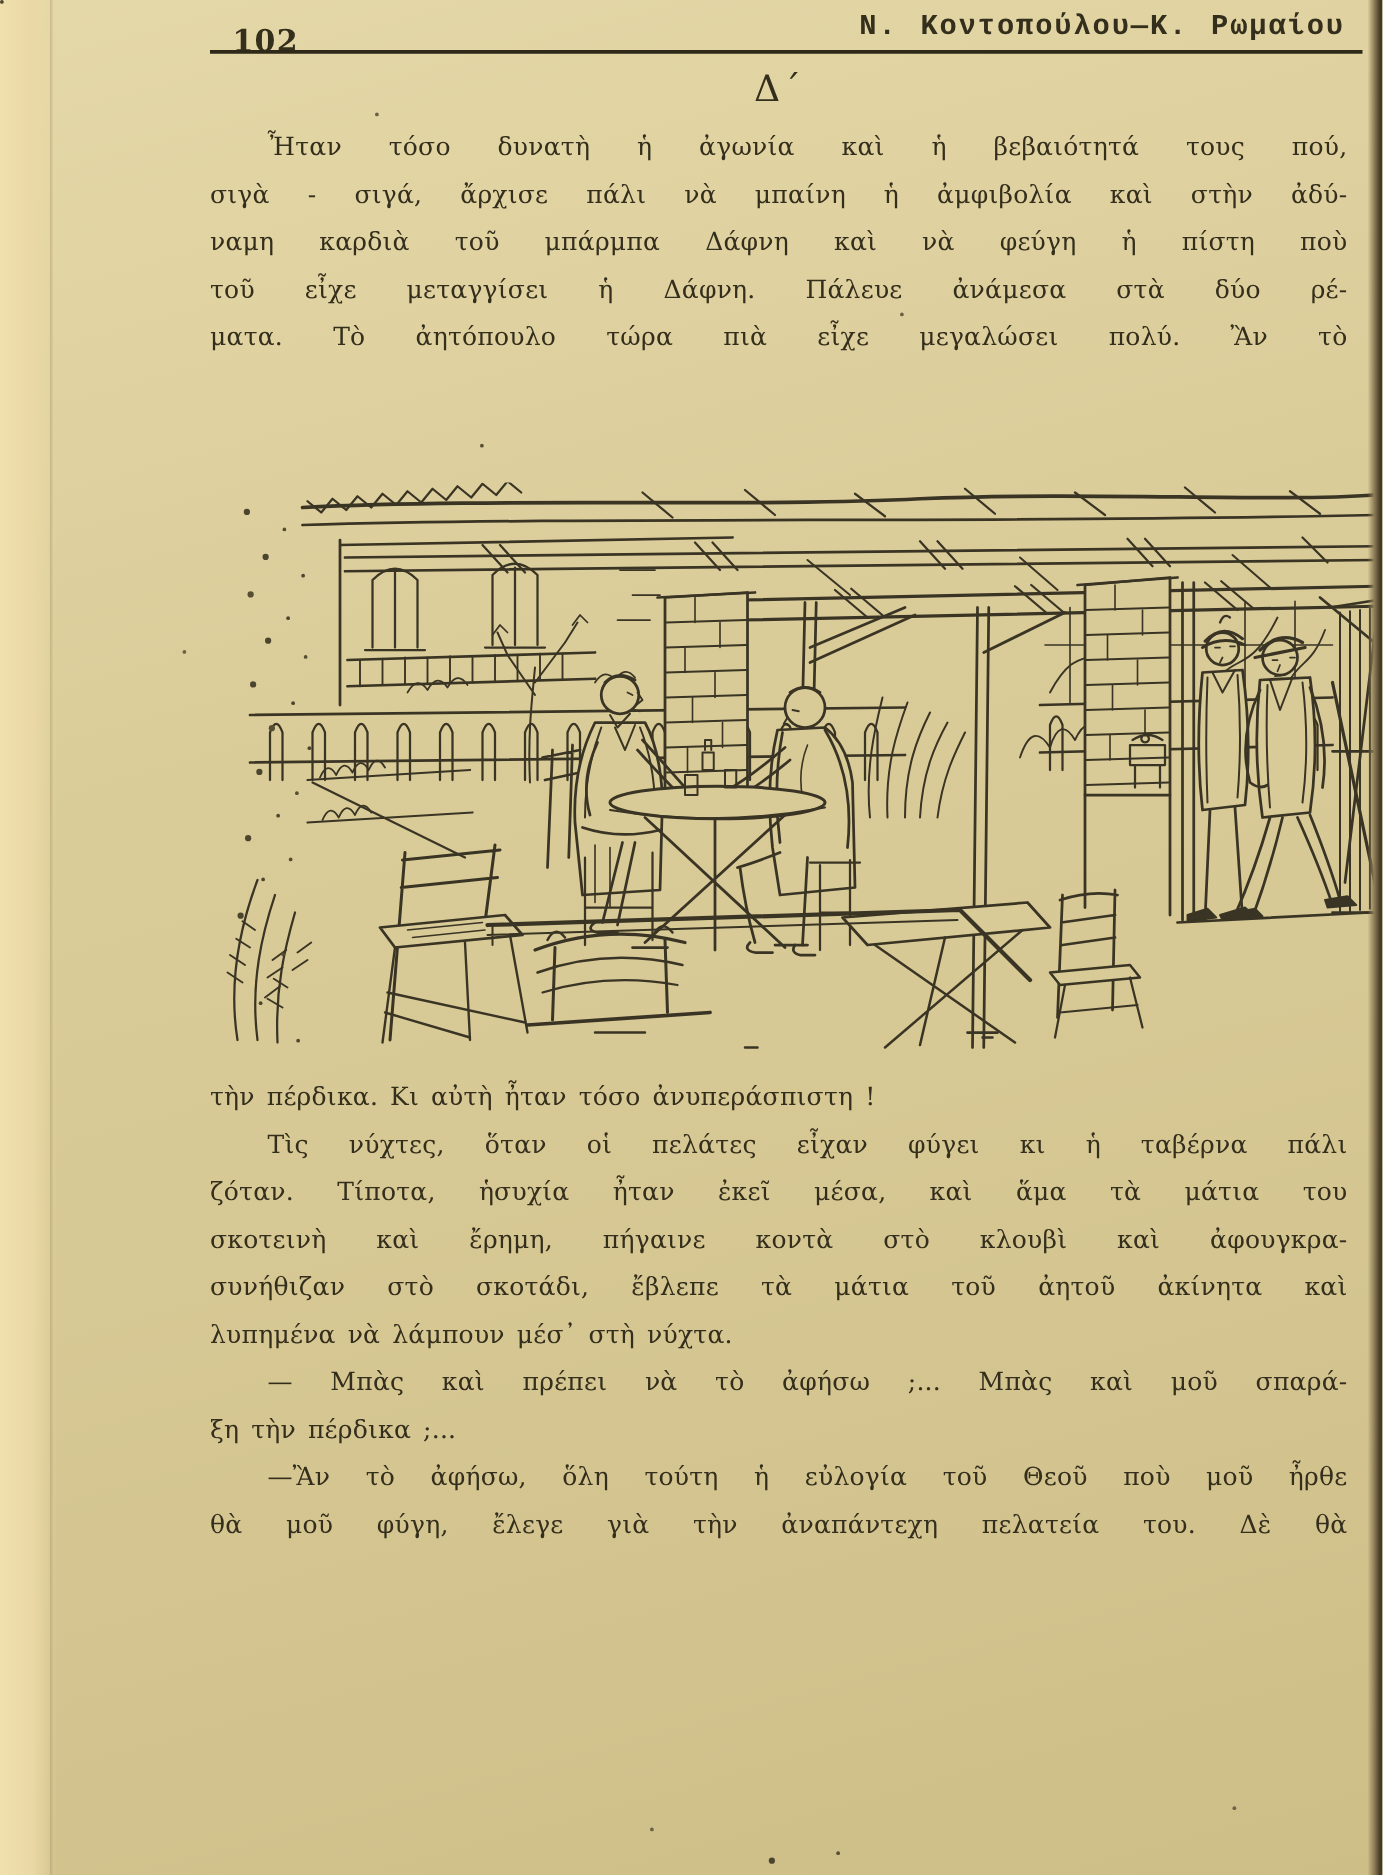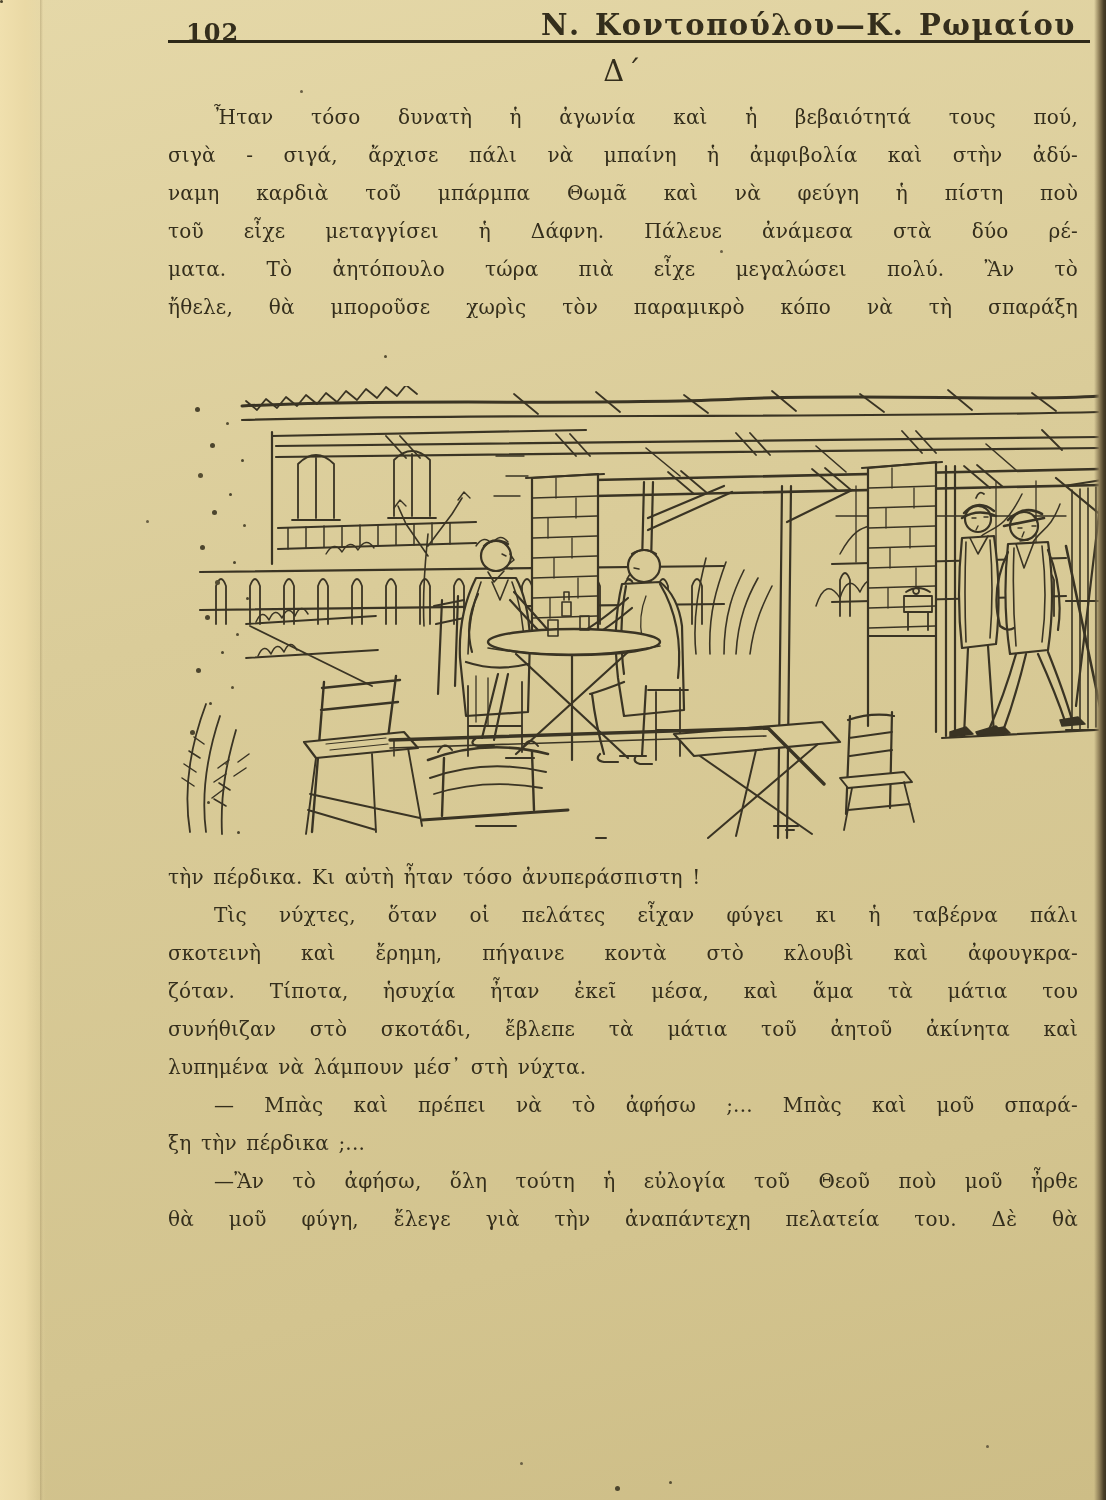--- a/index.html
+++ b/index.html
@@ -16,21 +16,21 @@
   .gutter-crease{
     position:absolute;left:40px;top:0;width:3px;height:1500px;
     background:linear-gradient(90deg,rgba(122,104,64,.28),rgba(122,104,64,0));
   }
   .page-edge{
     position:absolute;right:0;top:0;width:12px;height:1500px;
     background:linear-gradient(90deg,rgba(90,78,50,0) 0%,#8d7d57 45%,#4b4129 80%,#3c3421 100%);
   }
   .header{position:absolute;left:168px;top:6px;width:910px;height:30px;font-weight:bold;font-size:24px;}
   .pagenum{position:absolute;left:18px;top:12px;letter-spacing:1px;}
-  .running-title{position:absolute;right:2px;top:2px;letter-spacing:1.5px;word-spacing:3px;font-size:29px;}
+  .running-title{position:absolute;right:2px;top:2px;letter-spacing:1.5px;word-spacing:3px;font-size:23px;font-family:Liberation Mono, monospace;}
   .rule{position:absolute;left:168px;top:40px;width:922px;height:3px;background:#2e2918;}
   .section-head{position:absolute;left:168px;top:54px;width:910px;text-align:center;font-size:29px;letter-spacing:2px;}
   .textblock{position:absolute;left:168px;width:910px;font-size:20px;line-height:38px;letter-spacing:.2px;word-spacing:3px;}
   #text-above{top:98px;}
   #text-below{top:858px;}
   .line{text-align:left;white-space:normal;}
   .line.just{text-align:justify;text-align-last:justify;}
   .line.indent{text-indent:46px;}
   .illustration{position:absolute;left:176px;top:386px;width:930px;height:458px;}
   .speckles{position:absolute;left:0;top:0;width:3px;height:3px;border-radius:50%;
@@ -59,24 +59,23 @@
   <span class="running-title">Ν. Κοντοπούλου—Κ. Ρωμαίου</span>
 </div>
 <div class="rule"></div>
 
 <div class="section-head">Δ´</div>
 
 <div class="textblock" id="text-above">
 
 <div class="line indent just">Ἦταν τόσο δυνατὴ ἡ ἀγωνία καὶ ἡ βεβαιότητά τους πού,</div>
     <div class="line just">σιγὰ - σιγά, ἄρχισε πάλι νὰ μπαίνη ἡ ἀμφιβολία καὶ στὴν ἀδύ-</div>
-    <div class="line just">ναμη καρδιὰ τοῦ μπάρμπα Θωμᾶ καὶ νὰ φεύγη ἡ πίστη ποὺ</div>
+    <div class="line just">ναμη καρδιὰ τοῦ μπάρμπα Δάφνη καὶ νὰ φεύγη ἡ πίστη ποὺ</div>
     <div class="line just">τοῦ εἶχε μεταγγίσει ἡ Δάφνη. Πάλευε ἀνάμεσα στὰ δύο ρέ-</div>
     <div class="line just">ματα. Τὸ ἀητόπουλο τώρα πιὰ εἶχε μεγαλώσει πολύ. Ἂν τὸ</div>
-    <div class="line just">ἤθελε, θὰ μποροῦσε χωρὶς τὸν παραμικρὸ κόπο νὰ τὴ σπαράξη</div>
   </div>
 
 <div class="illustration">
 <svg width="930" height="458" viewBox="0 0 930 458" fill="none" stroke="#3a3424" stroke-width="2.2" stroke-linecap="round" stroke-linejoin="round">
 
   <g>
     <path d="M66 20 C220 12 430 20 560 13 C700 7 840 16 924 10" stroke-width="3"></path>
     <path d="M66 34 C300 27 620 33 924 26"></path>
     <path d="M70 15 l11 9 l9 -11 l11 9 l9 -11 l11 9 l9 -11 l11 9 l9 -11 l11 9 l9 -11 l11 9 l9 -11 l11 9 l9 -11 l11 9 l9 -11 l11 9" stroke-width="1.8"></path>
     <path d="M338 8 l24 20 M420 6 l24 20 M508 9 l24 18 M596 5 l24 20 M684 8 l24 18 M772 4 l24 20 M856 7 l24 18" stroke-width="1.8"></path>
@@ -208,22 +207,22 @@
     <path d="M246 434 L392 424" stroke-width="3"></path>
     <path d="M420 452 h10 M610 444 h8 M300 440 h40" stroke-width="2"></path>
   </g>
 </svg>
 </div>
 
 <div class="textblock" id="text-below">
 
 <div class="line">τὴν πέρδικα. Κι αὐτὴ ἦταν τόσο ἀνυπεράσπιστη !</div>
     <div class="line indent just">Τὶς νύχτες, ὅταν οἱ πελάτες εἶχαν φύγει κι ἡ ταβέρνα πάλι</div>
+    <div class="line just">ζόταν. Τίποτα, ἡσυχία ἦταν ἐκεῖ  μέσα, καὶ ἅμα τὰ μάτια του</div>
     <div class="line just">σκοτεινὴ καὶ ἔρημη, πήγαινε κοντὰ στὸ κλουβὶ καὶ ἀφουγκρα-</div>
-    <div class="line just">ζόταν. Τίποτα, ἡσυχία ἦταν ἐκεῖ  μέσα, καὶ ἅμα τὰ μάτια του</div>
     <div class="line just">συνήθιζαν στὸ σκοτάδι, ἔβλεπε τὰ μάτια τοῦ ἀητοῦ ἀκίνητα καὶ</div>
     <div class="line">λυπημένα νὰ λάμπουν μέσ᾽ στὴ νύχτα.</div>
     <div class="line indent just">— Μπὰς καὶ πρέπει νὰ τὸ ἀφήσω ;... Μπὰς καὶ μοῦ σπαρά-</div>
     <div class="line">ξη τὴν πέρδικα ;...</div>
     <div class="line indent just">—Ἂν τὸ ἀφήσω, ὅλη τούτη ἡ εὐλογία τοῦ Θεοῦ ποὺ μοῦ ἦρθε</div>
     <div class="line just">θὰ μοῦ φύγη, ἔλεγε γιὰ τὴν ἀναπάντεχη πελατεία του. Δὲ θὰ</div>
   </div>
 
 <div class="speckles"></div>
 <div class="page-edge"></div>

